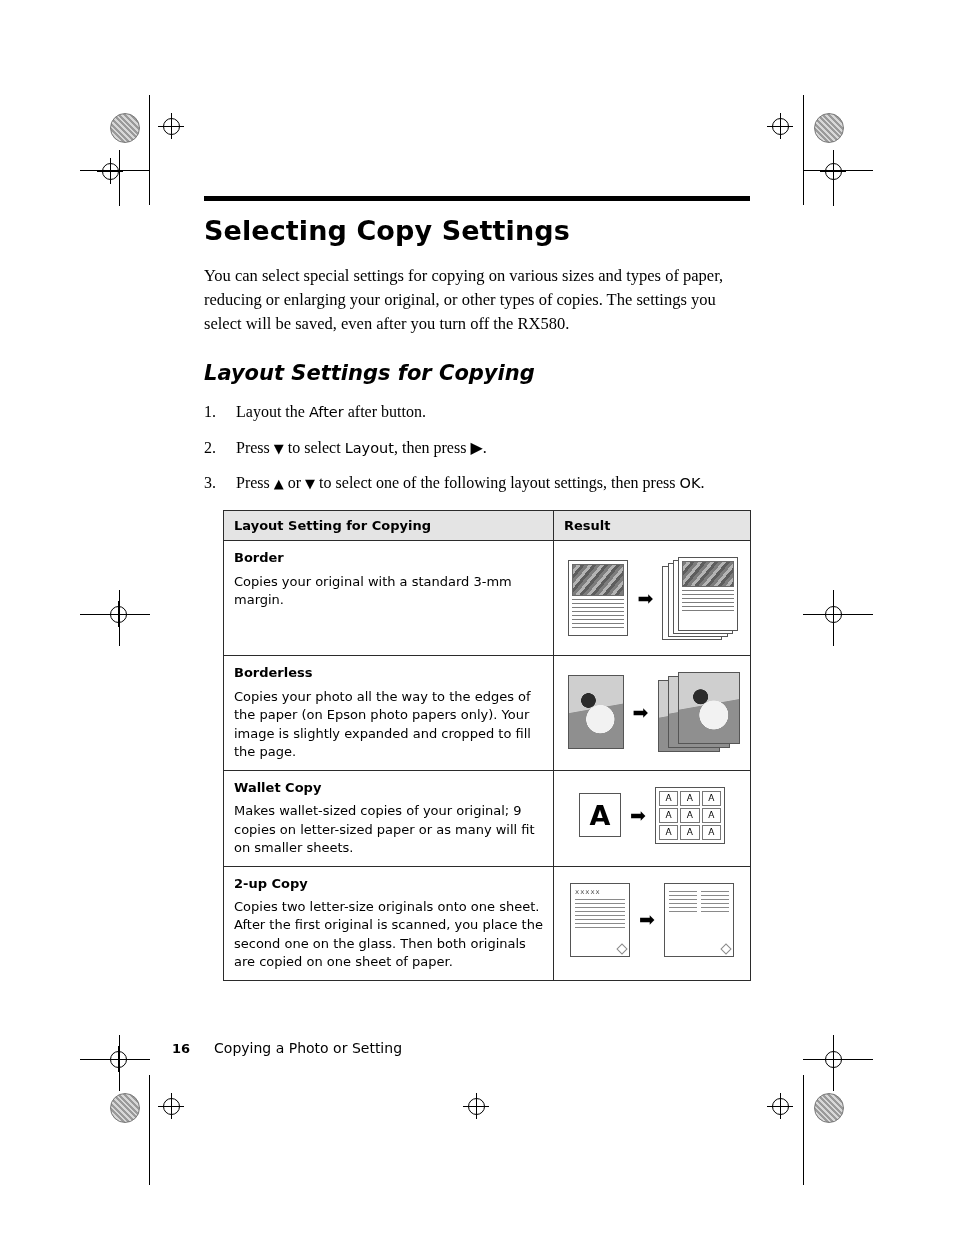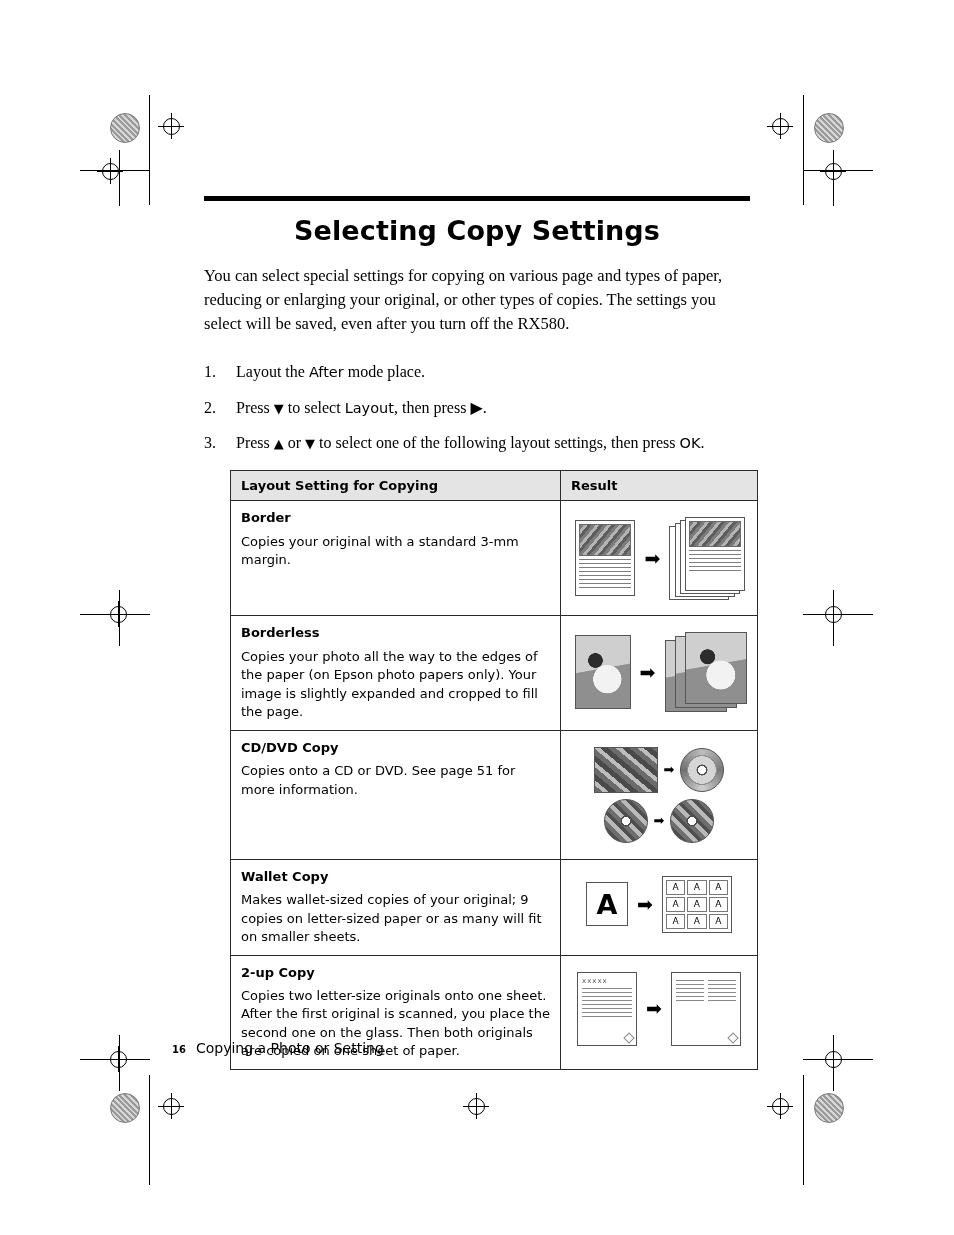--- a/index.html
+++ b/index.html
@@ -65,21 +65,20 @@
     height: 5px;
     background: #000;
     margin-bottom: 14px;
   }
   h1.title {
     font-family: "DejaVu Sans", sans-serif;
     font-weight: bold;
     font-size: 27px;
     margin: 0 0 18px 0;
     letter-spacing: 0.1px;
-    text-align: center;
   }
   p.intro {
     font-size: 16.5px;
     line-height: 1.44;
     margin: 0 0 26px 0;
   }
   h2.subtitle {
     font-family: "DejaVu Sans", sans-serif;
     font-style: italic;
     font-weight: bold;
@@ -106,21 +105,21 @@
   .sans {
     font-family: "DejaVu Sans", sans-serif;
     font-size: 14.5px;
   }
   .arrow-g { font-family: "DejaVu Sans", sans-serif; font-size: 13px; }
 
   
   table.layout-table {
     border-collapse: collapse;
     width: 527px;
-    margin-left: 26px;
+    margin-left: 19px;
     table-layout: fixed;
     font-family: "DejaVu Sans", sans-serif;
     border-radius: 27px;
   }
   table.layout-table th, table.layout-table td {
     border: 1px solid #2b2b2b;
     vertical-align: top;
     padding: 8px 10px;
   }
   table.layout-table thead th {
@@ -290,22 +289,22 @@
   
   .footer {
     position: absolute;
     left: 172px;
     top: 1040px;
     font-family: "DejaVu Sans", sans-serif;
     font-size: 14px;
   }
   .footer .pg {
     font-weight: bold;
-    font-size: 10px;
-    margin-right: 10px;
+    font-size: 13px;
+    margin-right: 24px;
   }
 </style>
 </head>
 <body>
 
 <div class="reg-circle" style="left:110px; top:113px;"></div>
 <div class="reg-cross" style="left:158px; top:113px;">
     <span class="ring"></span>
   </div>
 <div class="reg-cross" style="left:767px; top:113px;">
@@ -360,27 +359,28 @@
 <div class="crop-v" style="left:833px; top:590px; height:56px;"></div>
 <div class="crop-v" style="left:119px; top:1035px; height:56px;"></div>
 <div class="crop-v" style="left:833px; top:1035px; height:56px;"></div>
 
 <div class="content">
 
   <div class="rule-top"></div>
 
   <h1 class="title">Selecting Copy Settings</h1>
 
-  <p class="intro">You can select special settings for copying on various page and types of paper, reducing or enlarging your original, or other types of copies. The settings you select will be saved, even after you turn off the RX580.</p>
-
+  <p class="intro">You can select special settings for copying on various sizes and types of paper, reducing or enlarging your original, or other types of copies. The settings you select will be saved, even after you turn off the RX580.</p>
+
+  <h2 class="subtitle">Layout Settings for Copying</h2>
 
   <ol class="steps">
     <li>
       <span class="num">1.</span>
-      <span>Layout the </span><span class="sans">After</span><span> mode place.</span>
+      <span>Layout the </span><span class="sans">After</span><span> after button.</span>
     </li>
     <li>
       <span class="num">2.</span>
       <span>Press </span><span class="arrow-g">▼</span><span> to select </span><span class="sans">Layout</span><span>, then press ▶.</span>
     </li>
     <li>
       <span class="num">3.</span>
       <span>Press </span><span class="arrow-g">▲</span><span> or </span><span class="arrow-g">▼</span><span> to select one of the following layout settings, then press </span><span class="sans">OK</span><span>.</span>
     </li>
   </ol>
@@ -450,40 +450,20 @@
             <span class="big-arrow">➡</span>
             <div class="dog-stack">
               <div class="d3"></div>
               <div class="d2"></div>
               <div class="d1"></div>
             </div>
           </div>
         </td>
       </tr>
 
-      <tr>
-        <td class="desc">
-          <span class="name">CD/DVD Copy</span>
-          <span>Copies onto a CD or DVD. See page 51 for more information.</span>
-        </td>
-        <td class="result">
-          <div class="result-inner" style="flex-direction:column; gap:6px;">
-            <div style="display:flex; align-items:center;">
-              <div class="photo-strip"></div>
-              <span class="small-arrow">➡</span>
-              <div class="cd"></div>
-            </div>
-            <div style="display:flex; align-items:center;">
-              <div class="cd photo"></div>
-              <span class="small-arrow">➡</span>
-              <div class="cd photo"></div>
-            </div>
-          </div>
-        </td>
-      </tr>
 
       <tr>
         <td class="desc">
           <span class="name">Wallet Copy</span>
           <span>Makes wallet-sized copies of your original; 9 copies on letter-sized paper or as many will fit on smaller sheets.</span>
         </td>
         <td class="result">
           <div class="result-inner">
             <div class="letterA">A</div>
             <span class="big-arrow">➡</span>

